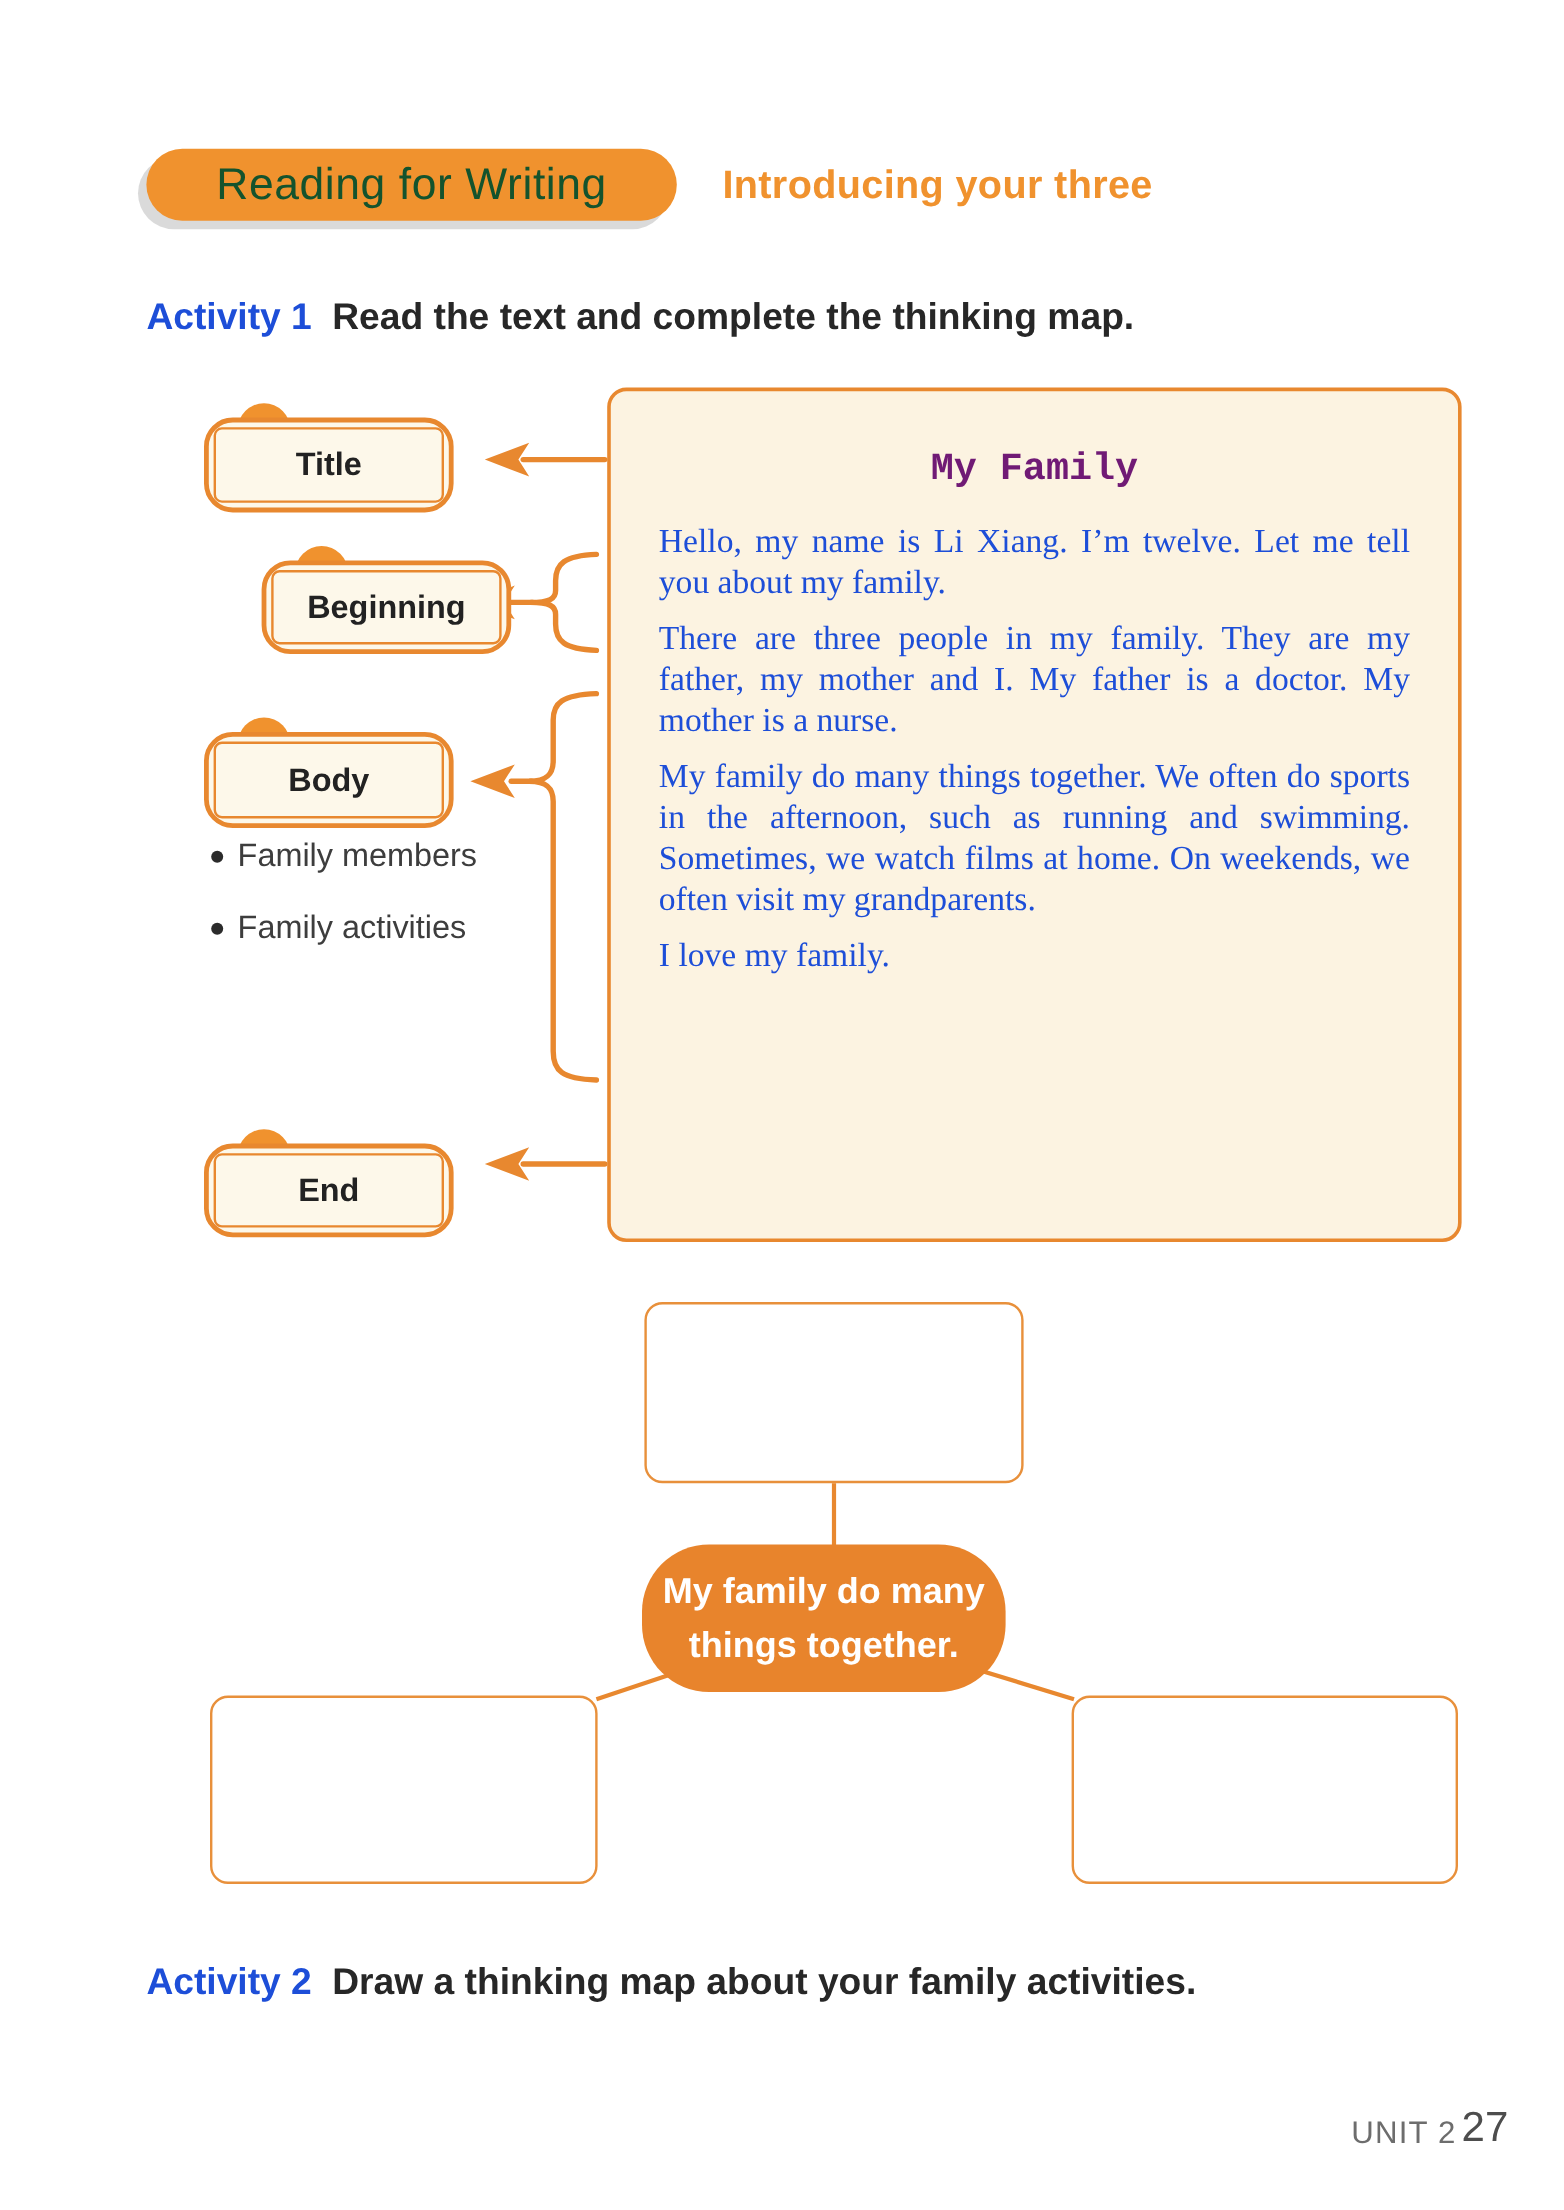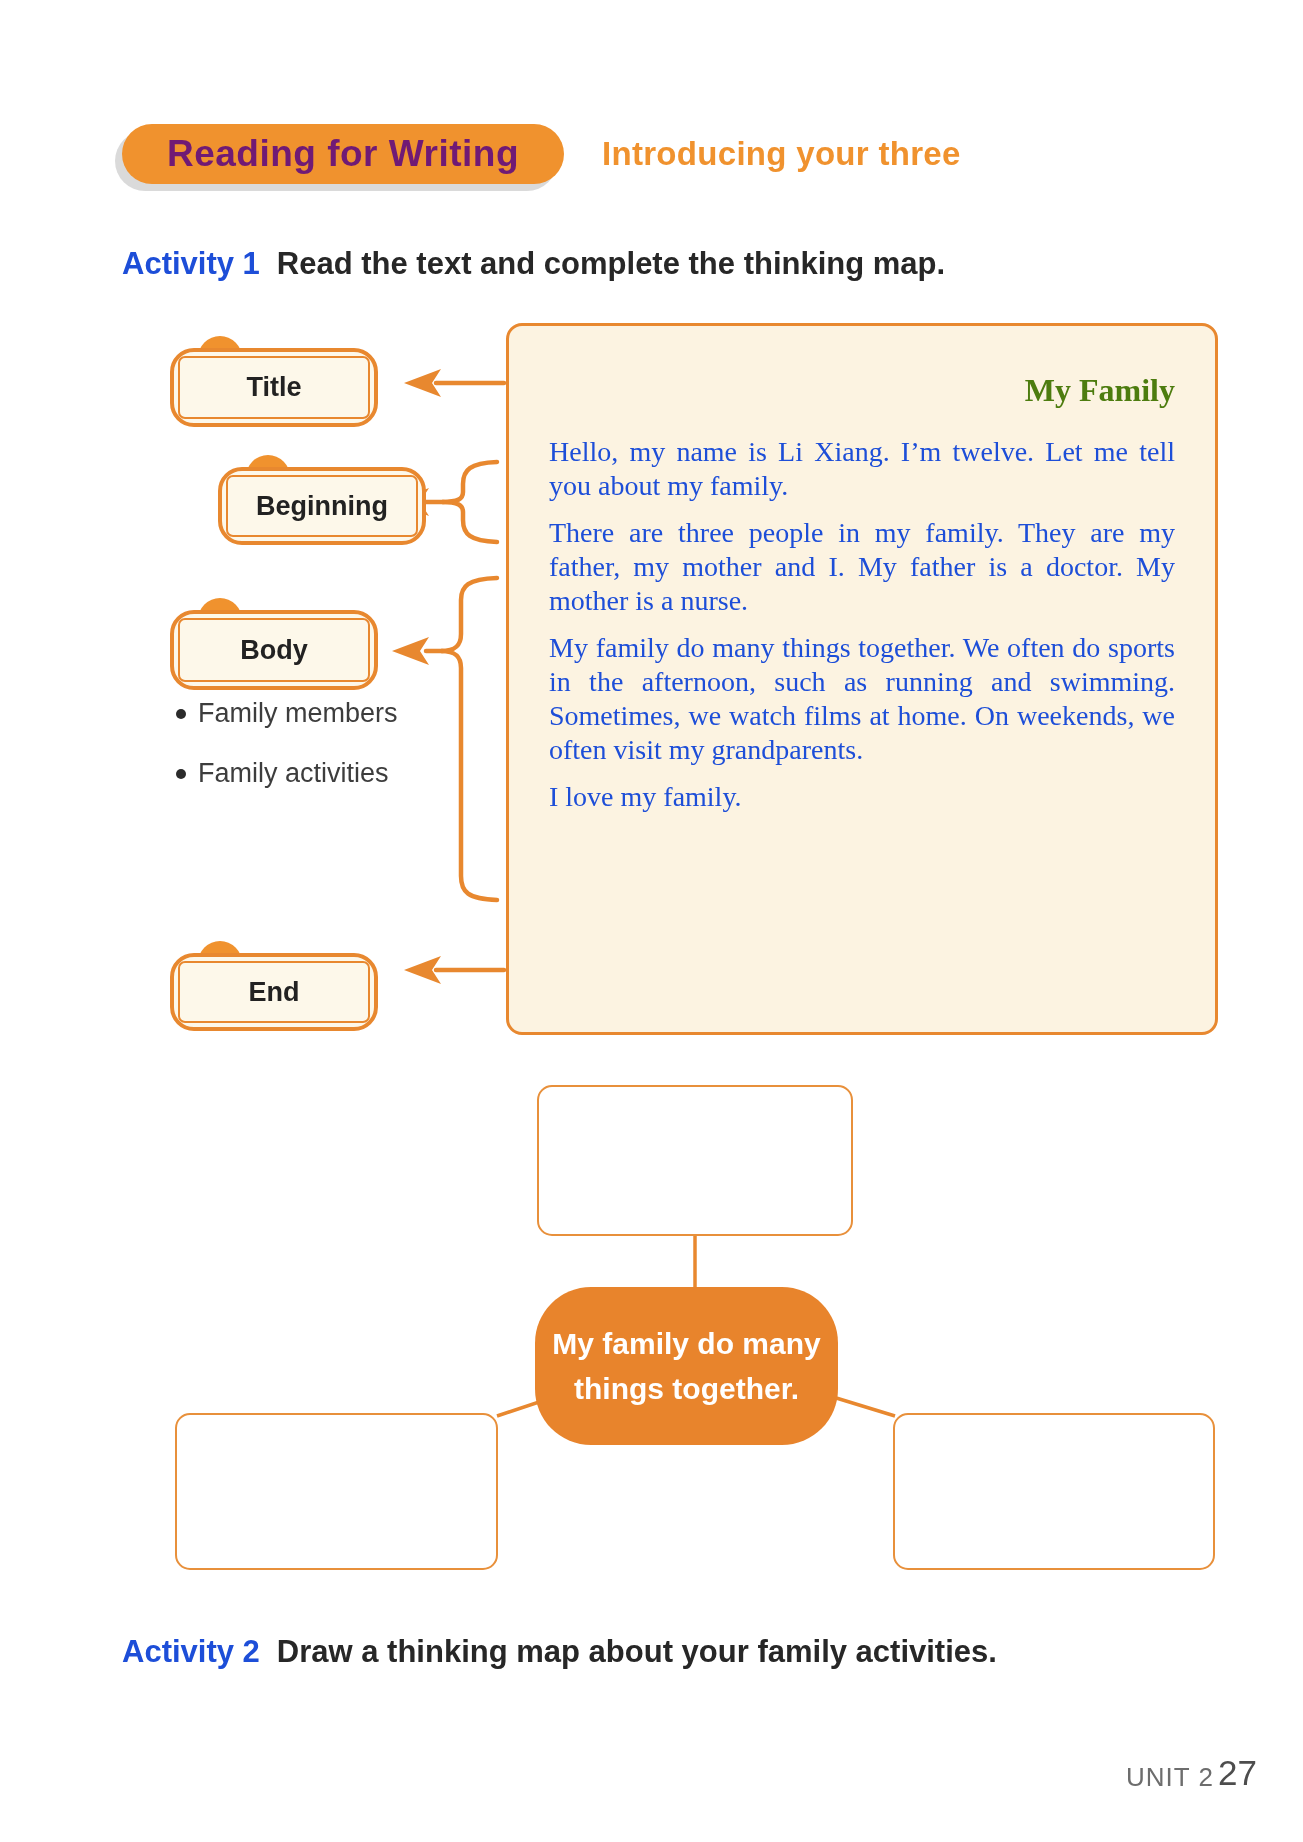--- a/index.html
+++ b/index.html
@@ -7,21 +7,21 @@
     position:relative;width:1303px;height:1842px;background:#ffffff;overflow:hidden;
     font-family:"Liberation Sans",sans-serif;
   }
   
   .badge{
     position:absolute;left:122px;top:124px;width:442px;height:60px;
     background:#F0922E;border-radius:30px;
     box-shadow:-7px 7px 0 rgba(150,150,150,0.35);
     display:flex;align-items:center;justify-content:center;
   }
-  .badge span{color:#701a75;font-size:37px;font-weight:700;letter-spacing:.5px;}
+  .badge span{color:#14532d;font-size:37px;font-weight:400;letter-spacing:.5px;}
   .subtitle{
     position:absolute;left:602px;top:124px;height:60px;display:flex;align-items:center;
     color:#F0922E;font-size:33px;font-weight:700;letter-spacing:.3px;
   }
   
   .activity-row{position:absolute;left:122px;display:flex;gap:17px;align-items:baseline;white-space:nowrap;}
   .activity-label{color:#1d4ed8;font-size:31px;font-weight:700;}
   .activity-text{color:#272727;font-size:31px;font-weight:700;}
   #activity1{top:246px;}
   #activity2{top:1634px;}
@@ -40,29 +40,29 @@
   
   .bullet{position:absolute;left:176px;display:flex;align-items:center;gap:12px;color:#3d3d3d;font-size:27px;}
   .bullet .dot{width:10px;height:10px;border-radius:50%;background:#2b2b2b;flex:0 0 auto;}
   
   .panel{
     position:absolute;left:506px;top:323px;width:712px;height:712px;box-sizing:border-box;
     background:#FCF3E1;border:3px solid #E8882F;border-radius:16px;
     padding:46px 40px 0 40px;
     font-family:"Liberation Serif",serif;
   }
-  .panel h2{margin:0 0 26px 0;text-align:right;font-size:32px;font-weight:700;color:#4d7c0f;}
+  .panel h2{margin:0 0 26px 0;text-align:center;font-size:32px;font-weight:700;color:#701a75;font-family:Liberation Mono, monospace;}
   .panel p{margin:0 0 13px 0;font-size:28px;line-height:34px;color:#1d4ed8;text-align:justify;}
   
   .answer-box{position:absolute;background:#ffffff;border:2.5px solid #E8903B;border-radius:15px;box-sizing:border-box;}
   #box-top{left:537px;top:1085px;width:316px;height:151px;}
   #box-left{left:175px;top:1413px;width:323px;height:157px;}
   #box-right{left:893px;top:1413px;width:322px;height:157px;}
   .center-node{
-    position:absolute;left:535px;top:1287px;width:303px;height:158px;
+    position:absolute;left:535px;top:1287px;width:303px;height:123px;
     background:#E8842C;border-radius:56px;
     display:flex;flex-direction:column;align-items:center;justify-content:center;
   }
   .center-node span{color:#ffffff;font-size:30px;font-weight:700;line-height:45px;}
   
   .footer-unit{position:absolute;left:1126px;top:1762px;font-size:26px;color:#6d6d6d;letter-spacing:1px;}
   .footer-page{position:absolute;left:1218px;top:1753px;font-size:35px;color:#4d4d4d;font-weight:500;}
   
   #overlay{position:absolute;left:0;top:0;width:1303px;height:1842px;}
 </style>

